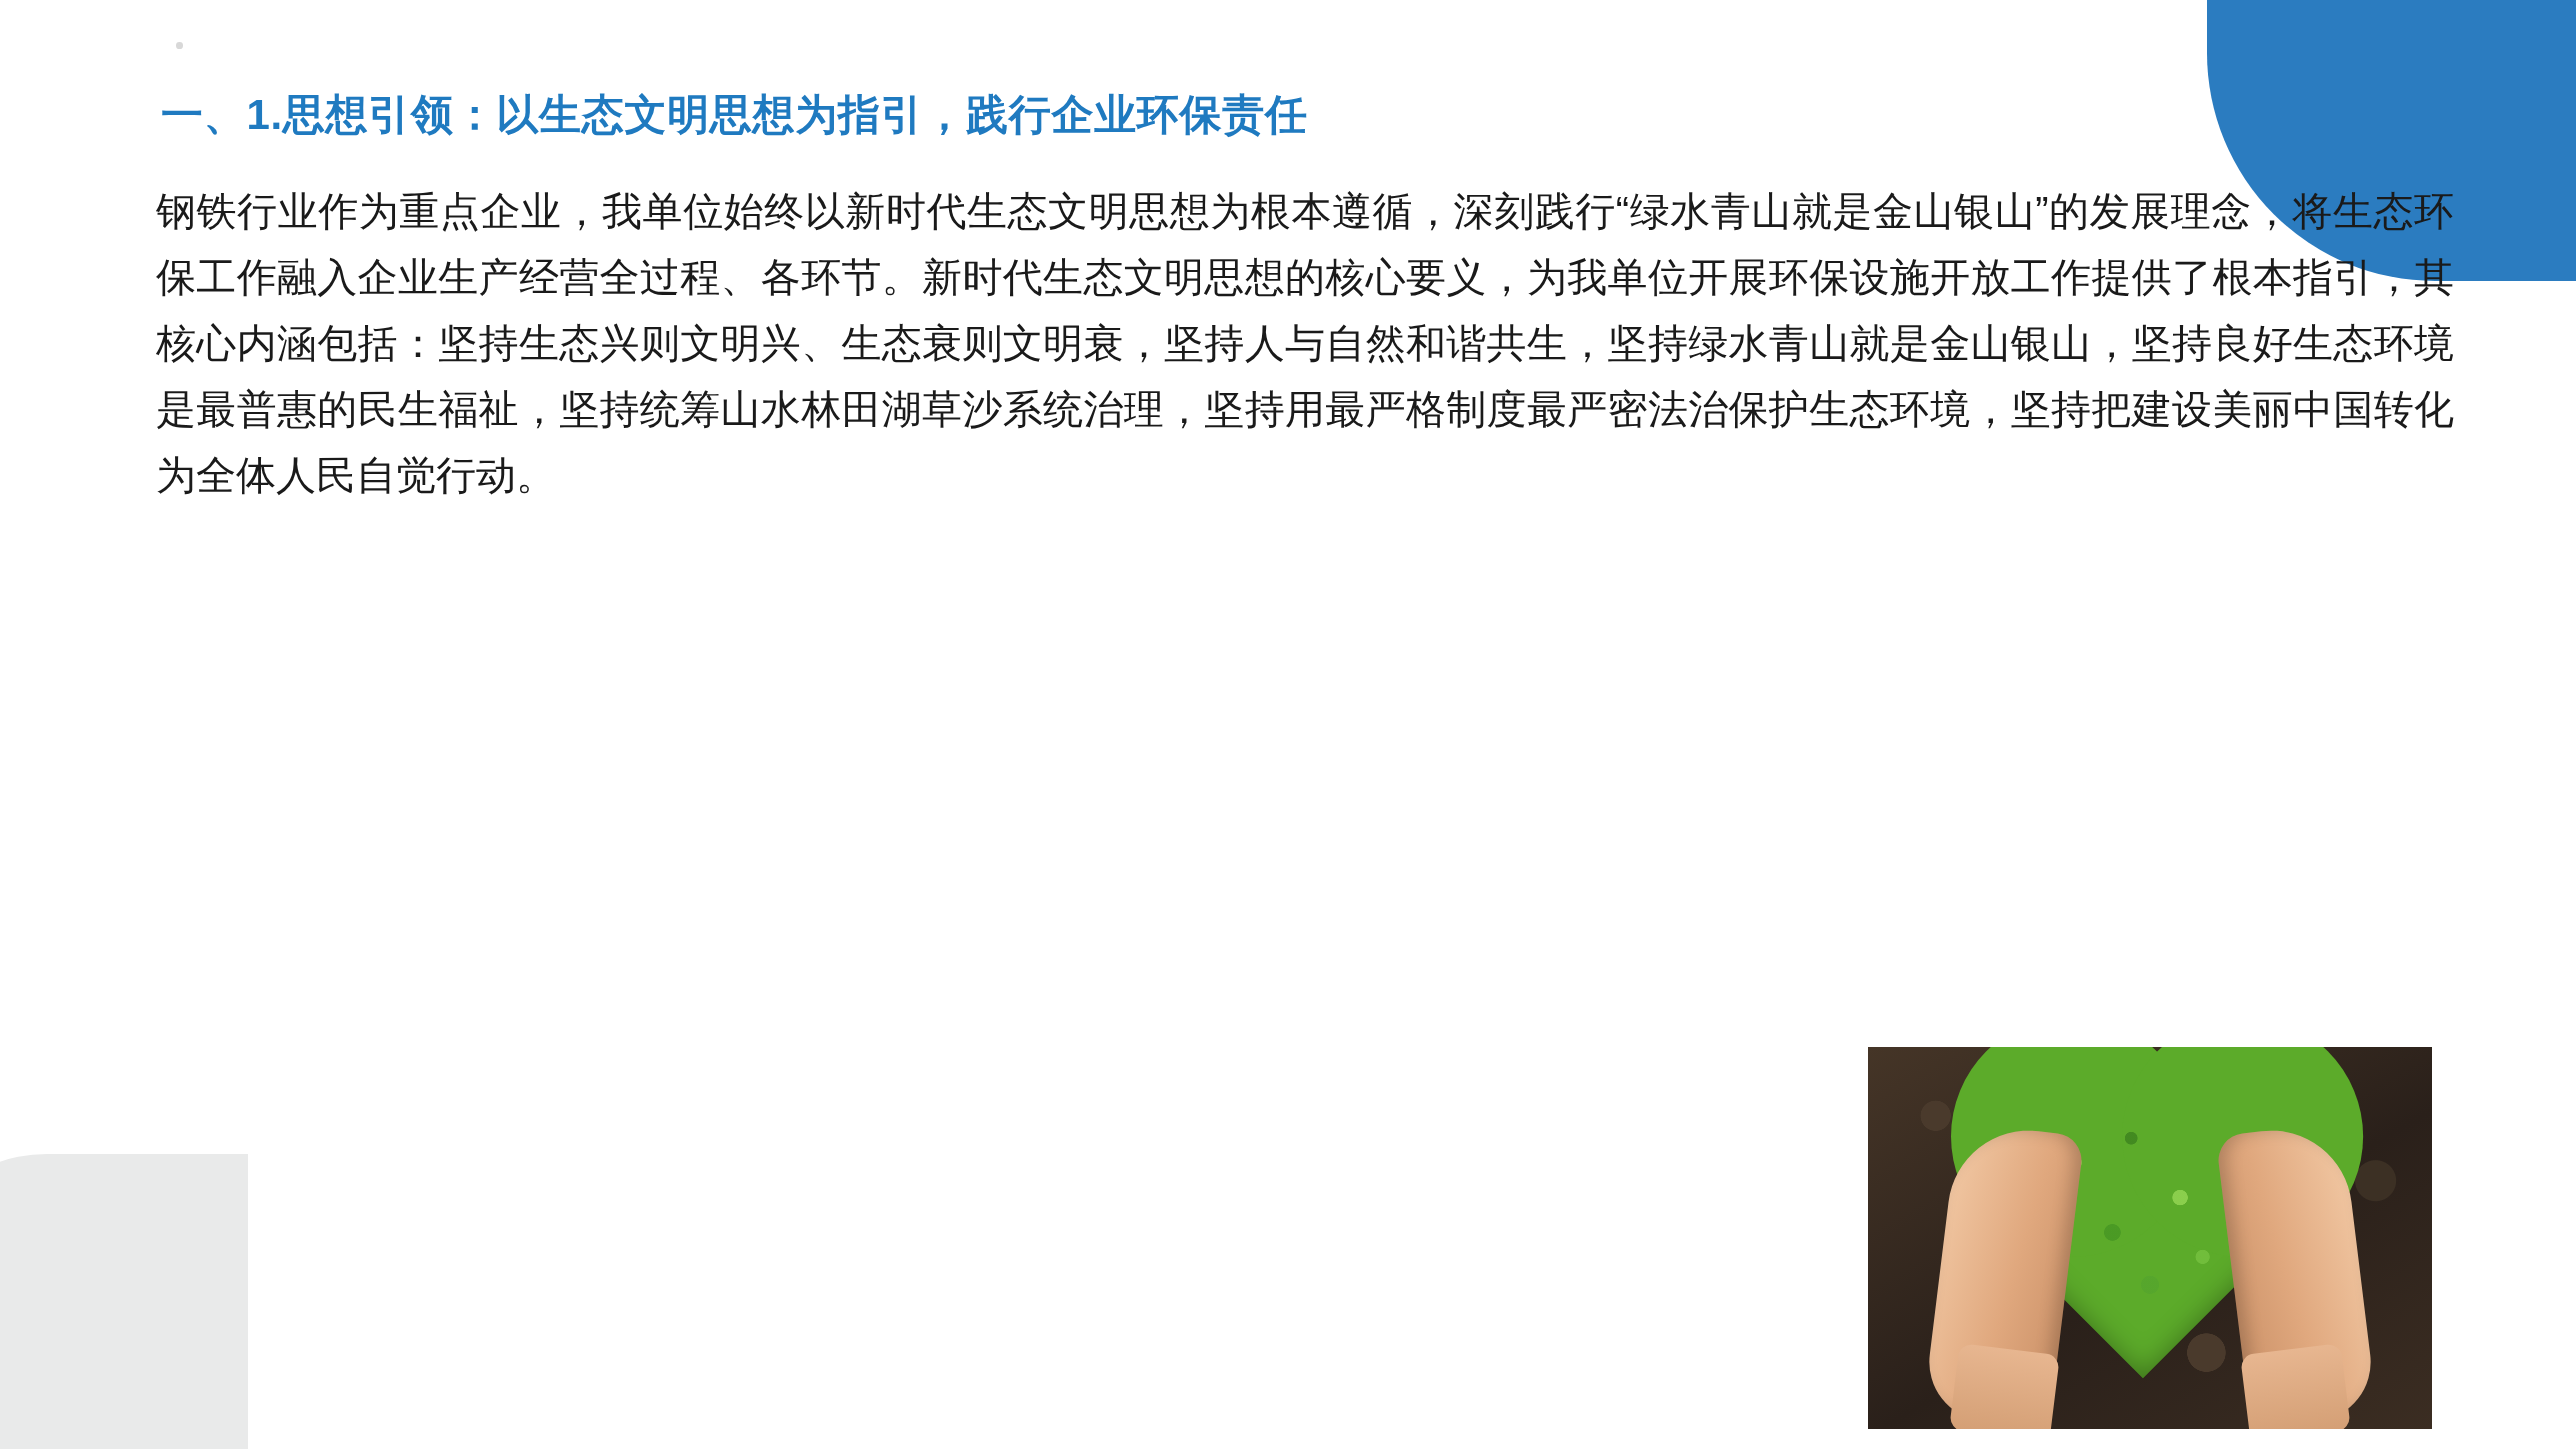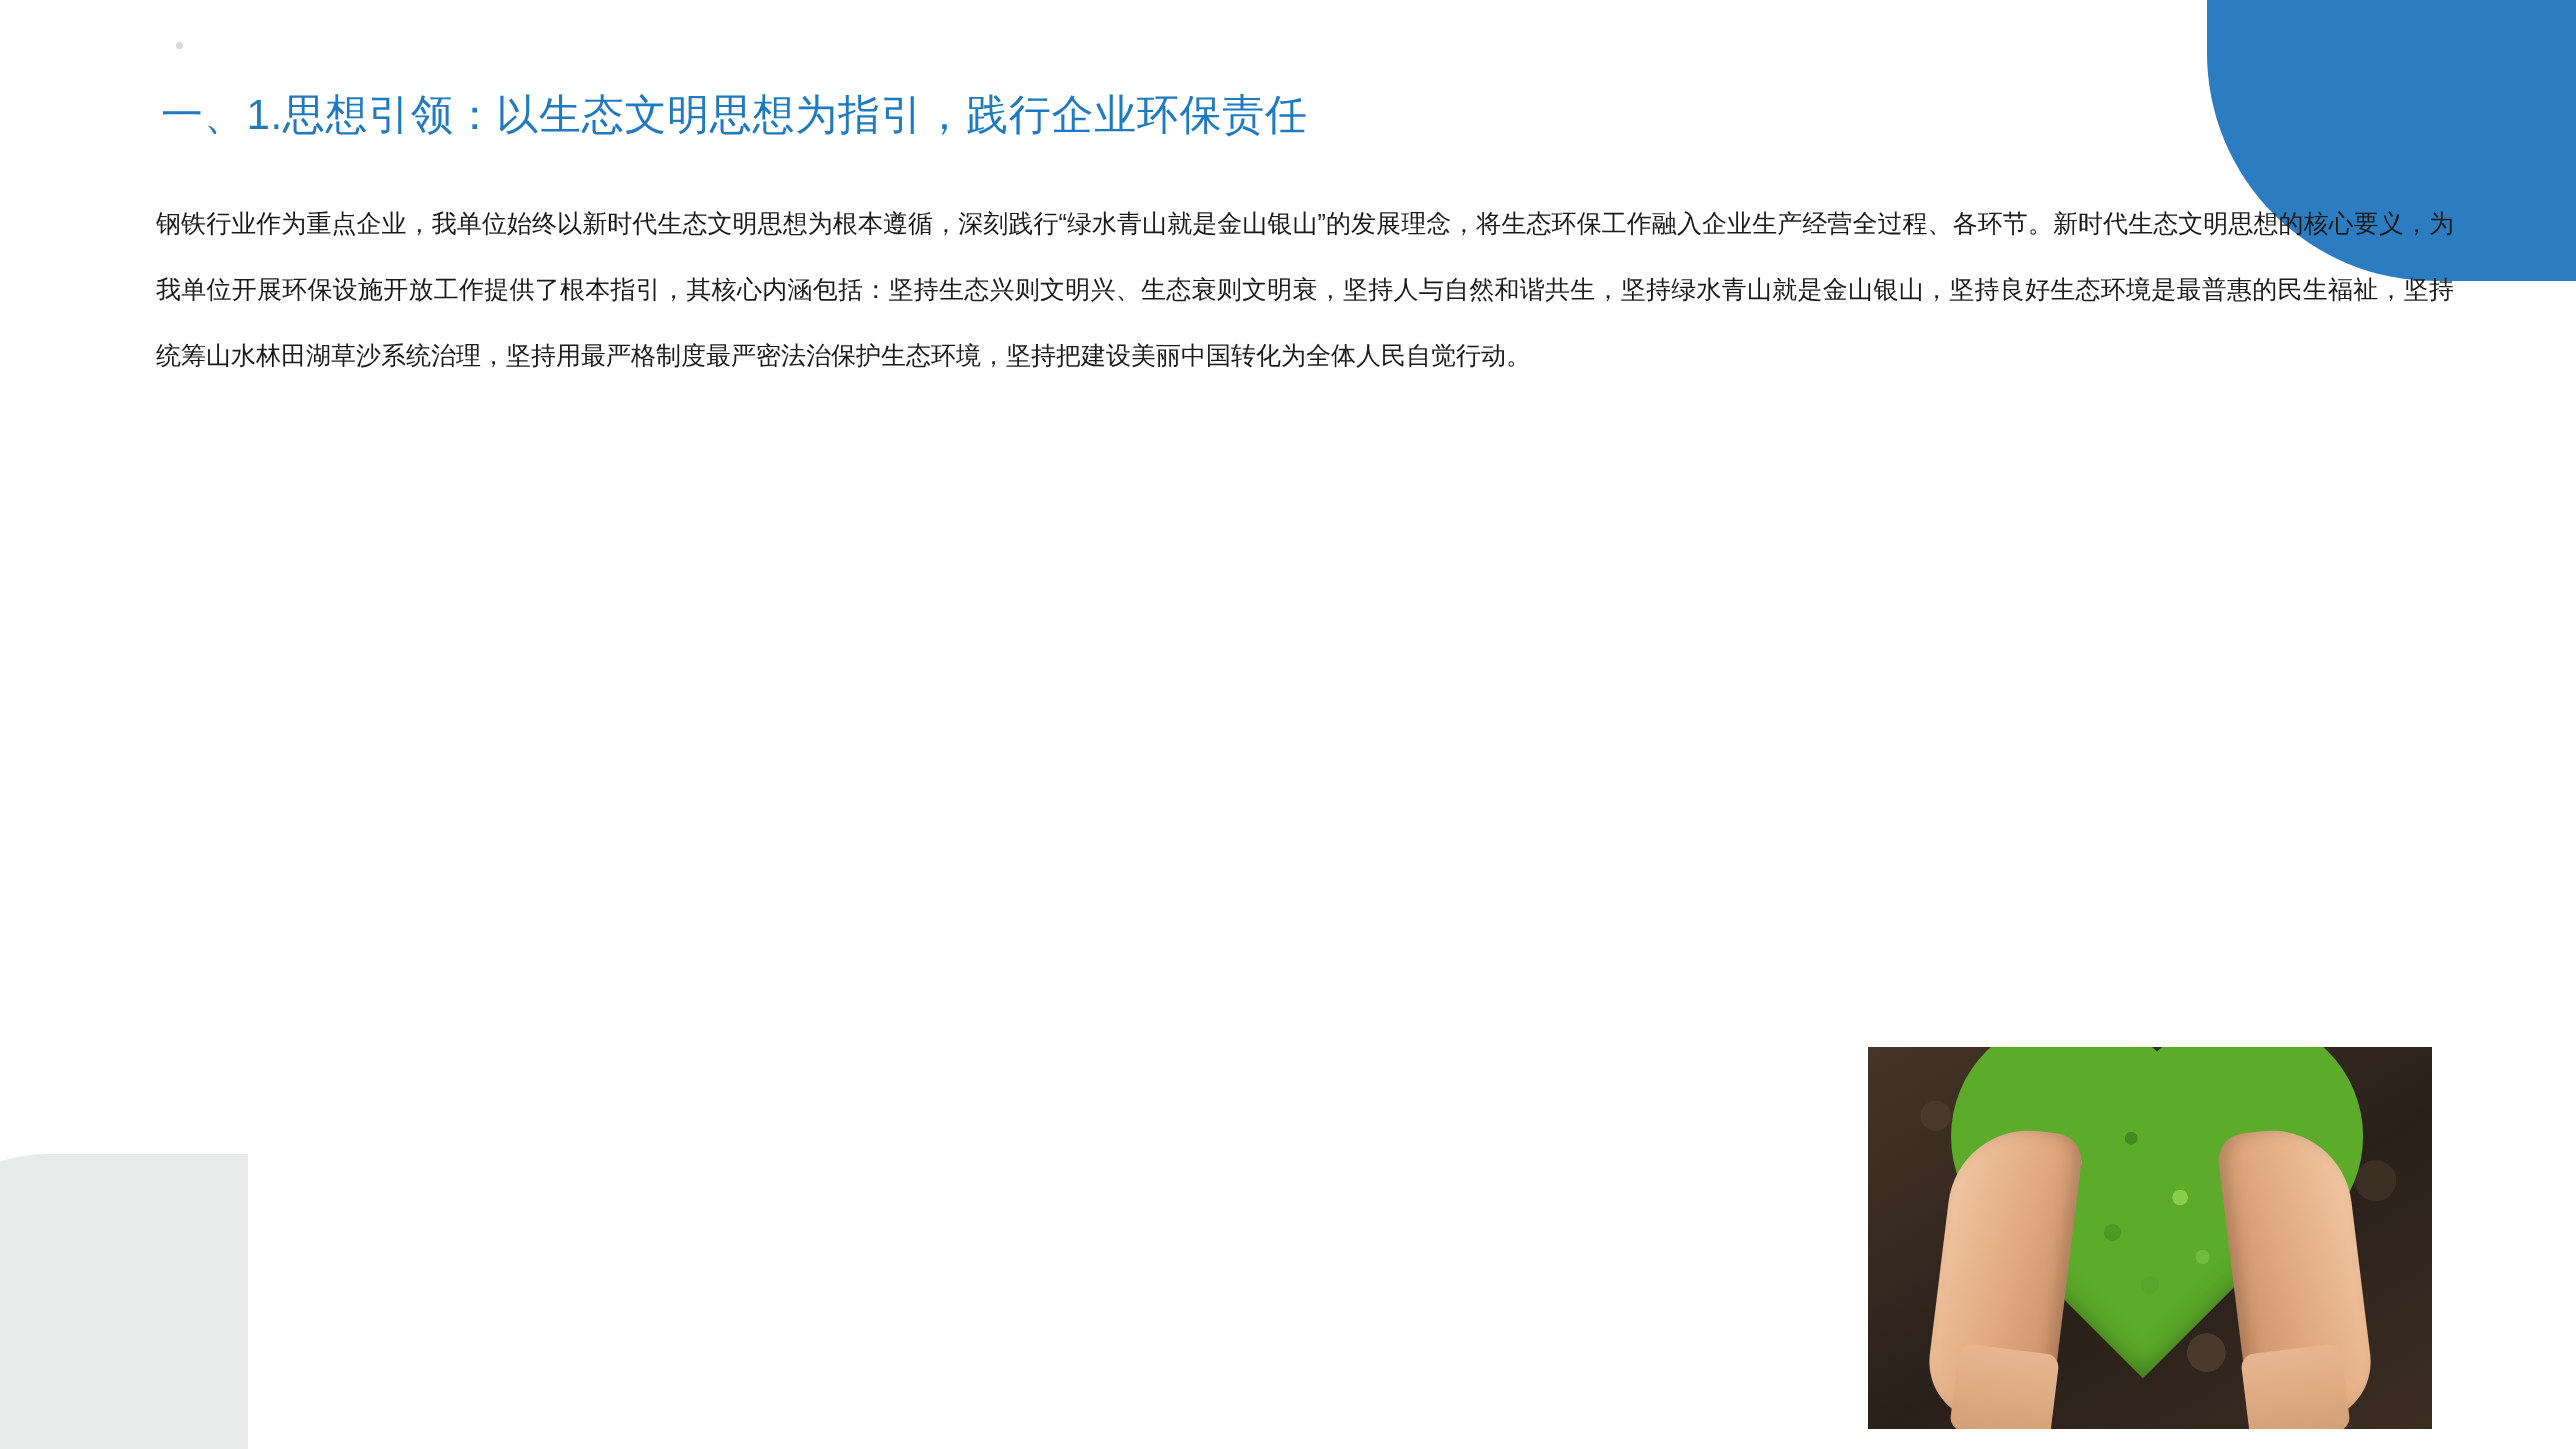--- a/index.html
+++ b/index.html
@@ -52,31 +52,31 @@
   .slide {
     position: absolute;
     inset: 0;
     z-index: 2;
   }
   .title {
     position: absolute;
     left: 161px;
     top: 87px;
     font-size: 42px;
-    font-weight: normal;
+    font-weight: bold;
     color: #1f7ac0;
     letter-spacing: 0.7px;
     white-space: nowrap;
   }
   .body-text {
     position: absolute;
     left: 156px;
-    top: 190px;
+    top: 178px;
     width: 2298px;
-    font-size: 25px;
+    font-size: 40px;
     color: #1a1a1a;
     line-height: 66px;
     text-align: justify;
   }
   .body-text p {
     margin: 0 0 0 0;
     text-indent: 0;
   }
 
   

